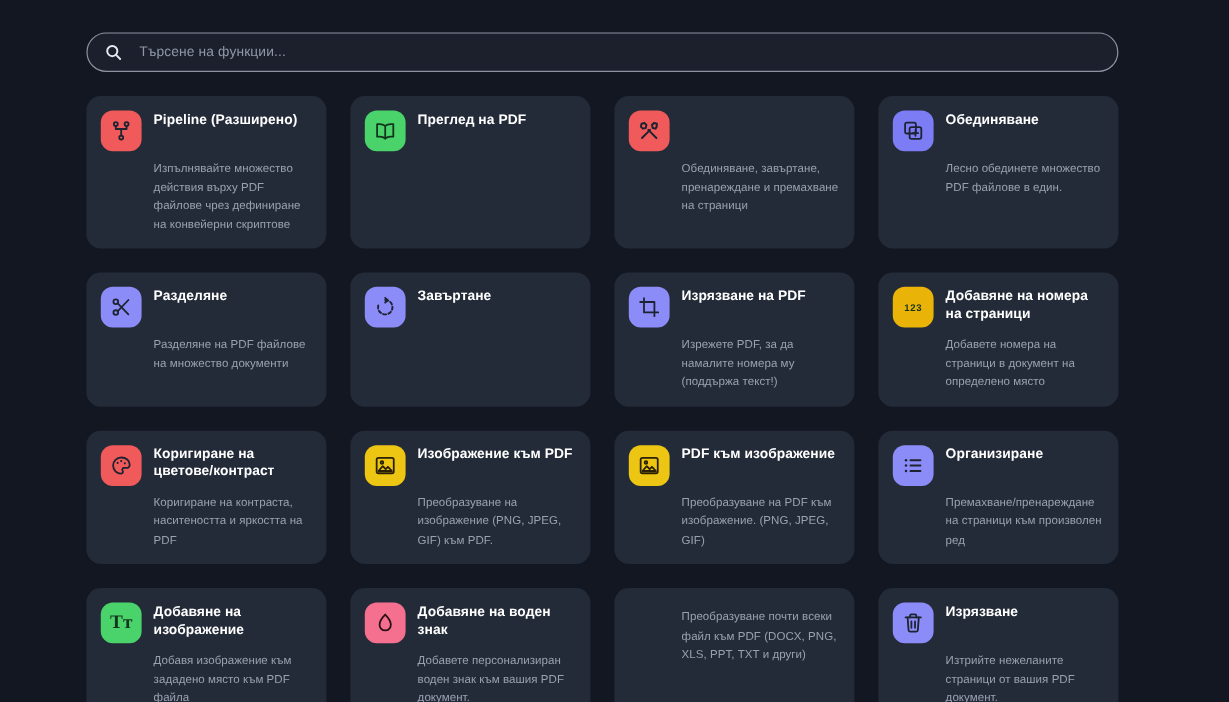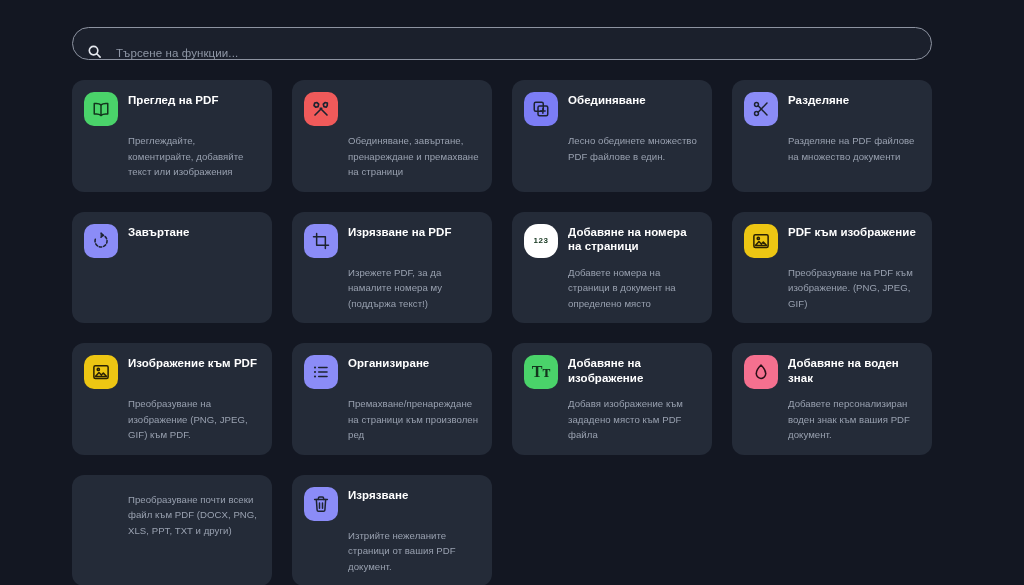--- a/index.html
+++ b/index.html
@@ -17,21 +17,21 @@
 
   
   .search-wrap {
     position: absolute;
     left: 72px; top: 27px;
     width: 860px; height: 33px;
     background: #1b202c;
     border: 1px solid #8d93a1;
     border-radius: 17px;
     display: flex;
-    align-items: flex-end;
+    align-items: center;
     padding: 0 14px;
   }
   .search-icon {
     width: 15px; height: 15px;
     flex: 0 0 auto;
     margin-right: 14px;
     display: block;
     color: #e6e9ef;
   }
   .search-input {
@@ -116,29 +116,42 @@
     <svg class="search-icon" viewBox="0 0 24 24" fill="none" stroke="currentColor" stroke-width="2.6" stroke-linecap="round">
       <circle cx="10.5" cy="10.5" r="6.8"></circle>
       <line x1="15.6" y1="15.6" x2="21" y2="21"></line>
     </svg>
     <input class="search-input" type="text" placeholder="Търсене на функции..." style="">
   </div>
 
   <div class="grid">
       <div class="card">
         <div class="card-head">
+          <div class="icon-tile" style="background: rgb(240, 90, 90);">
+            <svg viewBox="0 0 24 24" fill="none" stroke="#1d2330" stroke-width="2" stroke-linecap="round" stroke-linejoin="round">
+              <circle cx="6" cy="4.5" r="2.2"></circle>
+              <circle cx="18" cy="4.5" r="2.2"></circle>
+              <circle cx="12" cy="19.5" r="2.2"></circle>
+              <path d="M6 6.7v3.3h12V6.7M12 10v7.3"></path>
+            </svg>
+          </div>
+          <div class="card-title">Pipeline (Разширено)</div>
+        </div>
+        <div class="card-desc">Изпълнявайте множество действия върху PDF файлове чрез дефиниране на конвейерни скриптове</div>
+      </div>
+      <div class="card">
+        <div class="card-head">
           <div class="icon-tile" style="background: rgb(74, 211, 106);">
             <svg viewBox="0 0 24 24" fill="none" stroke="#13351d" stroke-width="2" stroke-linecap="round" stroke-linejoin="round">
               <path d="M12 6.5c-1.6-1.4-3.8-2-6.2-2H3v14h2.8c2.4 0 4.6.6 6.2 2 1.6-1.4 3.8-2 6.2-2H21v-14h-2.8c-2.4 0-4.6.6-6.2 2z"></path>
               <path d="M12 6.5v14"></path>
             </svg>
           </div>
           <div class="card-title">Преглед на PDF</div>
         </div>
-        <div class="card-desc">Преглеждайте, коментирайте, добавяйте текст или изображения</div>
       </div>
       <div class="card">
         <div class="card-head">
           <div class="icon-tile" style="background: rgb(240, 90, 90);">
             <svg viewBox="0 0 24 24" fill="none" stroke="#1d2330" stroke-width="2.2" stroke-linecap="round" stroke-linejoin="round">
               <path d="M4 20l9-9"></path>
               <path d="M20 20l-9-9"></path>
               <path d="M3.5 4.2l3.2-.8 2.2 2.2-.8 3.2-3.2.8L2.7 7.4z"></path>
               <path d="M20.5 4.2l-3.2-.8-2.2 2.2.8 3.2 3.2.8 1.2-2.2z"></path>
             </svg>
@@ -190,52 +203,66 @@
               <path d="M6.2 2v15.8H22"></path>
               <path d="M2 6.2h15.8V22"></path>
             </svg>
           </div>
           <div class="card-title">Изрязване на PDF</div>
         </div>
         <div class="card-desc">Изрежете PDF, за да намалите номера му (поддържа текст!)</div>
       </div>
       <div class="card">
         <div class="card-head">
-          <div class="icon-tile" style="background: #ffffff; border-radius: 14px;">
+          <div class="icon-tile" style="background: #eab308;">
             <span class="num" style="color:#13351d">123</span>
           </div>
           <div class="card-title">Добавяне на номера на страници</div>
         </div>
         <div class="card-desc">Добавете номера на страници в документ на определено място</div>
+      </div>
+      <div class="card">
+        <div class="card-head">
+          <div class="icon-tile" style="background: rgb(240, 90, 90);">
+            <svg viewBox="0 0 24 24" fill="none" stroke="#1d2330" stroke-width="2" stroke-linecap="round" stroke-linejoin="round">
+              <path d="M12 3a9 9 0 1 0 0 18 2 2 0 0 0 1.6-3.2 2 2 0 0 1 1.6-3.2H18a3.5 3.5 0 0 0 3.5-3.5C21.5 6.4 17.3 3 12 3z"></path>
+              <circle cx="8" cy="9" r="1.2" fill="#1d2330" stroke="none"></circle>
+              <circle cx="12" cy="7" r="1.2" fill="#1d2330" stroke="none"></circle>
+              <circle cx="16" cy="9.5" r="1.2" fill="#1d2330" stroke="none"></circle>
+            </svg>
+          </div>
+          <div class="card-title">Коригиране на цветове/контраст</div>
+        </div>
+        <div class="card-desc">Коригиране на контраста, наситеността и яркостта на PDF</div>
       </div>
       <div class="card">
         <div class="card-head">
           <div class="icon-tile" style="background: rgb(237, 198, 19);">
             <svg viewBox="0 0 24 24" fill="none" stroke="#2a2105" stroke-width="2" stroke-linecap="round" stroke-linejoin="round">
               <rect x="2.5" y="3.5" width="19" height="17" rx="2"></rect>
               <path d="M4.5 18l4.8-5.4 3.2 3.3 2.6-2.6L19.5 18z"></path>
               <circle cx="8.4" cy="8.6" r="1.5"></circle>
             </svg>
           </div>
-          <div class="card-title">PDF към изображение</div>
-        </div>
-        <div class="card-desc">Преобразуване на PDF към изображение. (PNG, JPEG, GIF)</div>
+          <div class="card-title">Изображение към PDF</div>
+        </div>
+        <div class="card-desc">Преобразуване на изображение (PNG, JPEG, GIF) към PDF.</div>
       </div>
       <div class="card">
         <div class="card-head">
           <div class="icon-tile" style="background: rgb(237, 198, 19);">
             <svg viewBox="0 0 24 24" fill="none" stroke="#2a2105" stroke-width="2" stroke-linecap="round" stroke-linejoin="round">
               <rect x="2.5" y="3.5" width="19" height="17" rx="2"></rect>
               <path d="M4.5 18l4.8-5.4 3.2 3.3 2.6-2.6L19.5 18z"></path>
               <circle cx="8.4" cy="8.6" r="1.5"></circle>
             </svg>
           </div>
-          <div class="card-title">Изображение към PDF</div>
-        </div>
-        <div class="card-desc">Преобразуване на изображение (PNG, JPEG, GIF) към PDF.</div>
+          <div class="card-title">PDF към изображение</div>
+        </div>
+        <div class="card-desc">Преобразуване на PDF към изображение. (PNG, JPEG, GIF)</div>
       </div>
       <div class="card">
         <div class="card-head">
           <div class="icon-tile" style="background: rgb(139, 140, 247);">
             <svg viewBox="0 0 24 24" fill="none" stroke="#1d2330" stroke-width="2.2" stroke-linecap="round">
               <path d="M9 6h11M9 12h11M9 18h11"></path>
               <circle cx="4" cy="6" r="1.4" fill="#1d2330" stroke="none"></circle>
               <circle cx="4" cy="12" r="1.4" fill="#1d2330" stroke="none"></circle>
               <circle cx="4" cy="18" r="1.4" fill="#1d2330" stroke="none"></circle>
             </svg>

